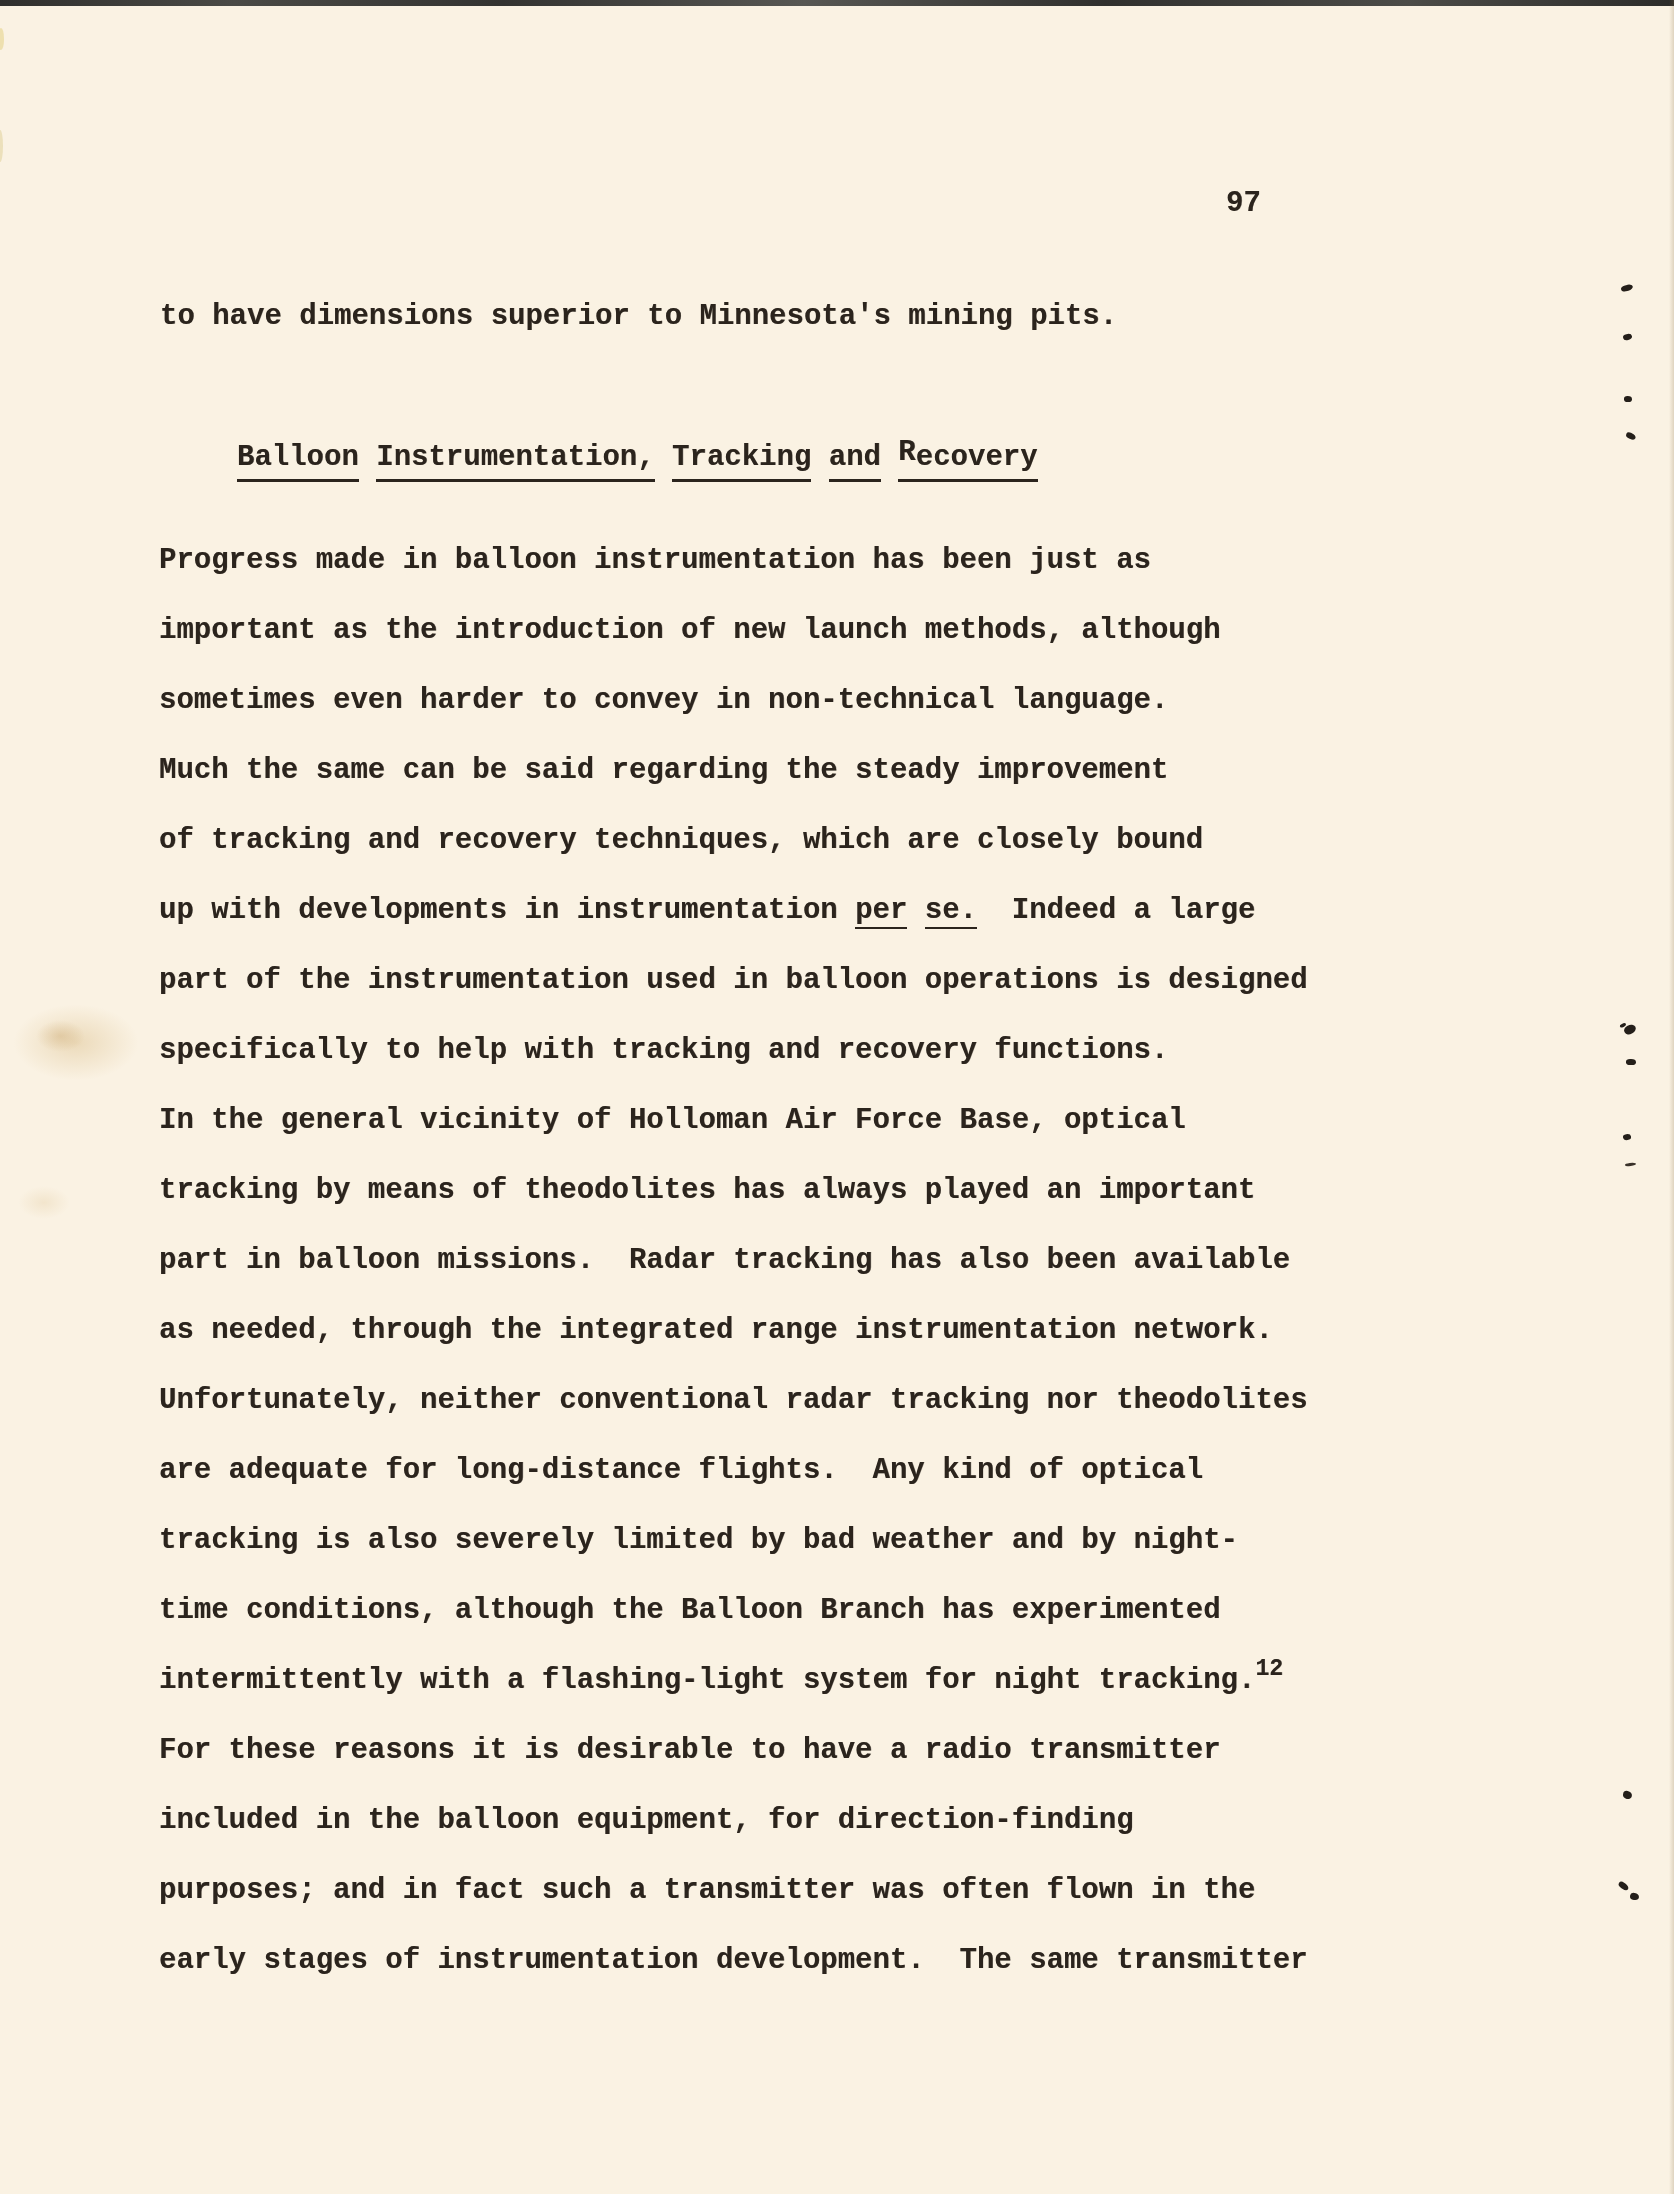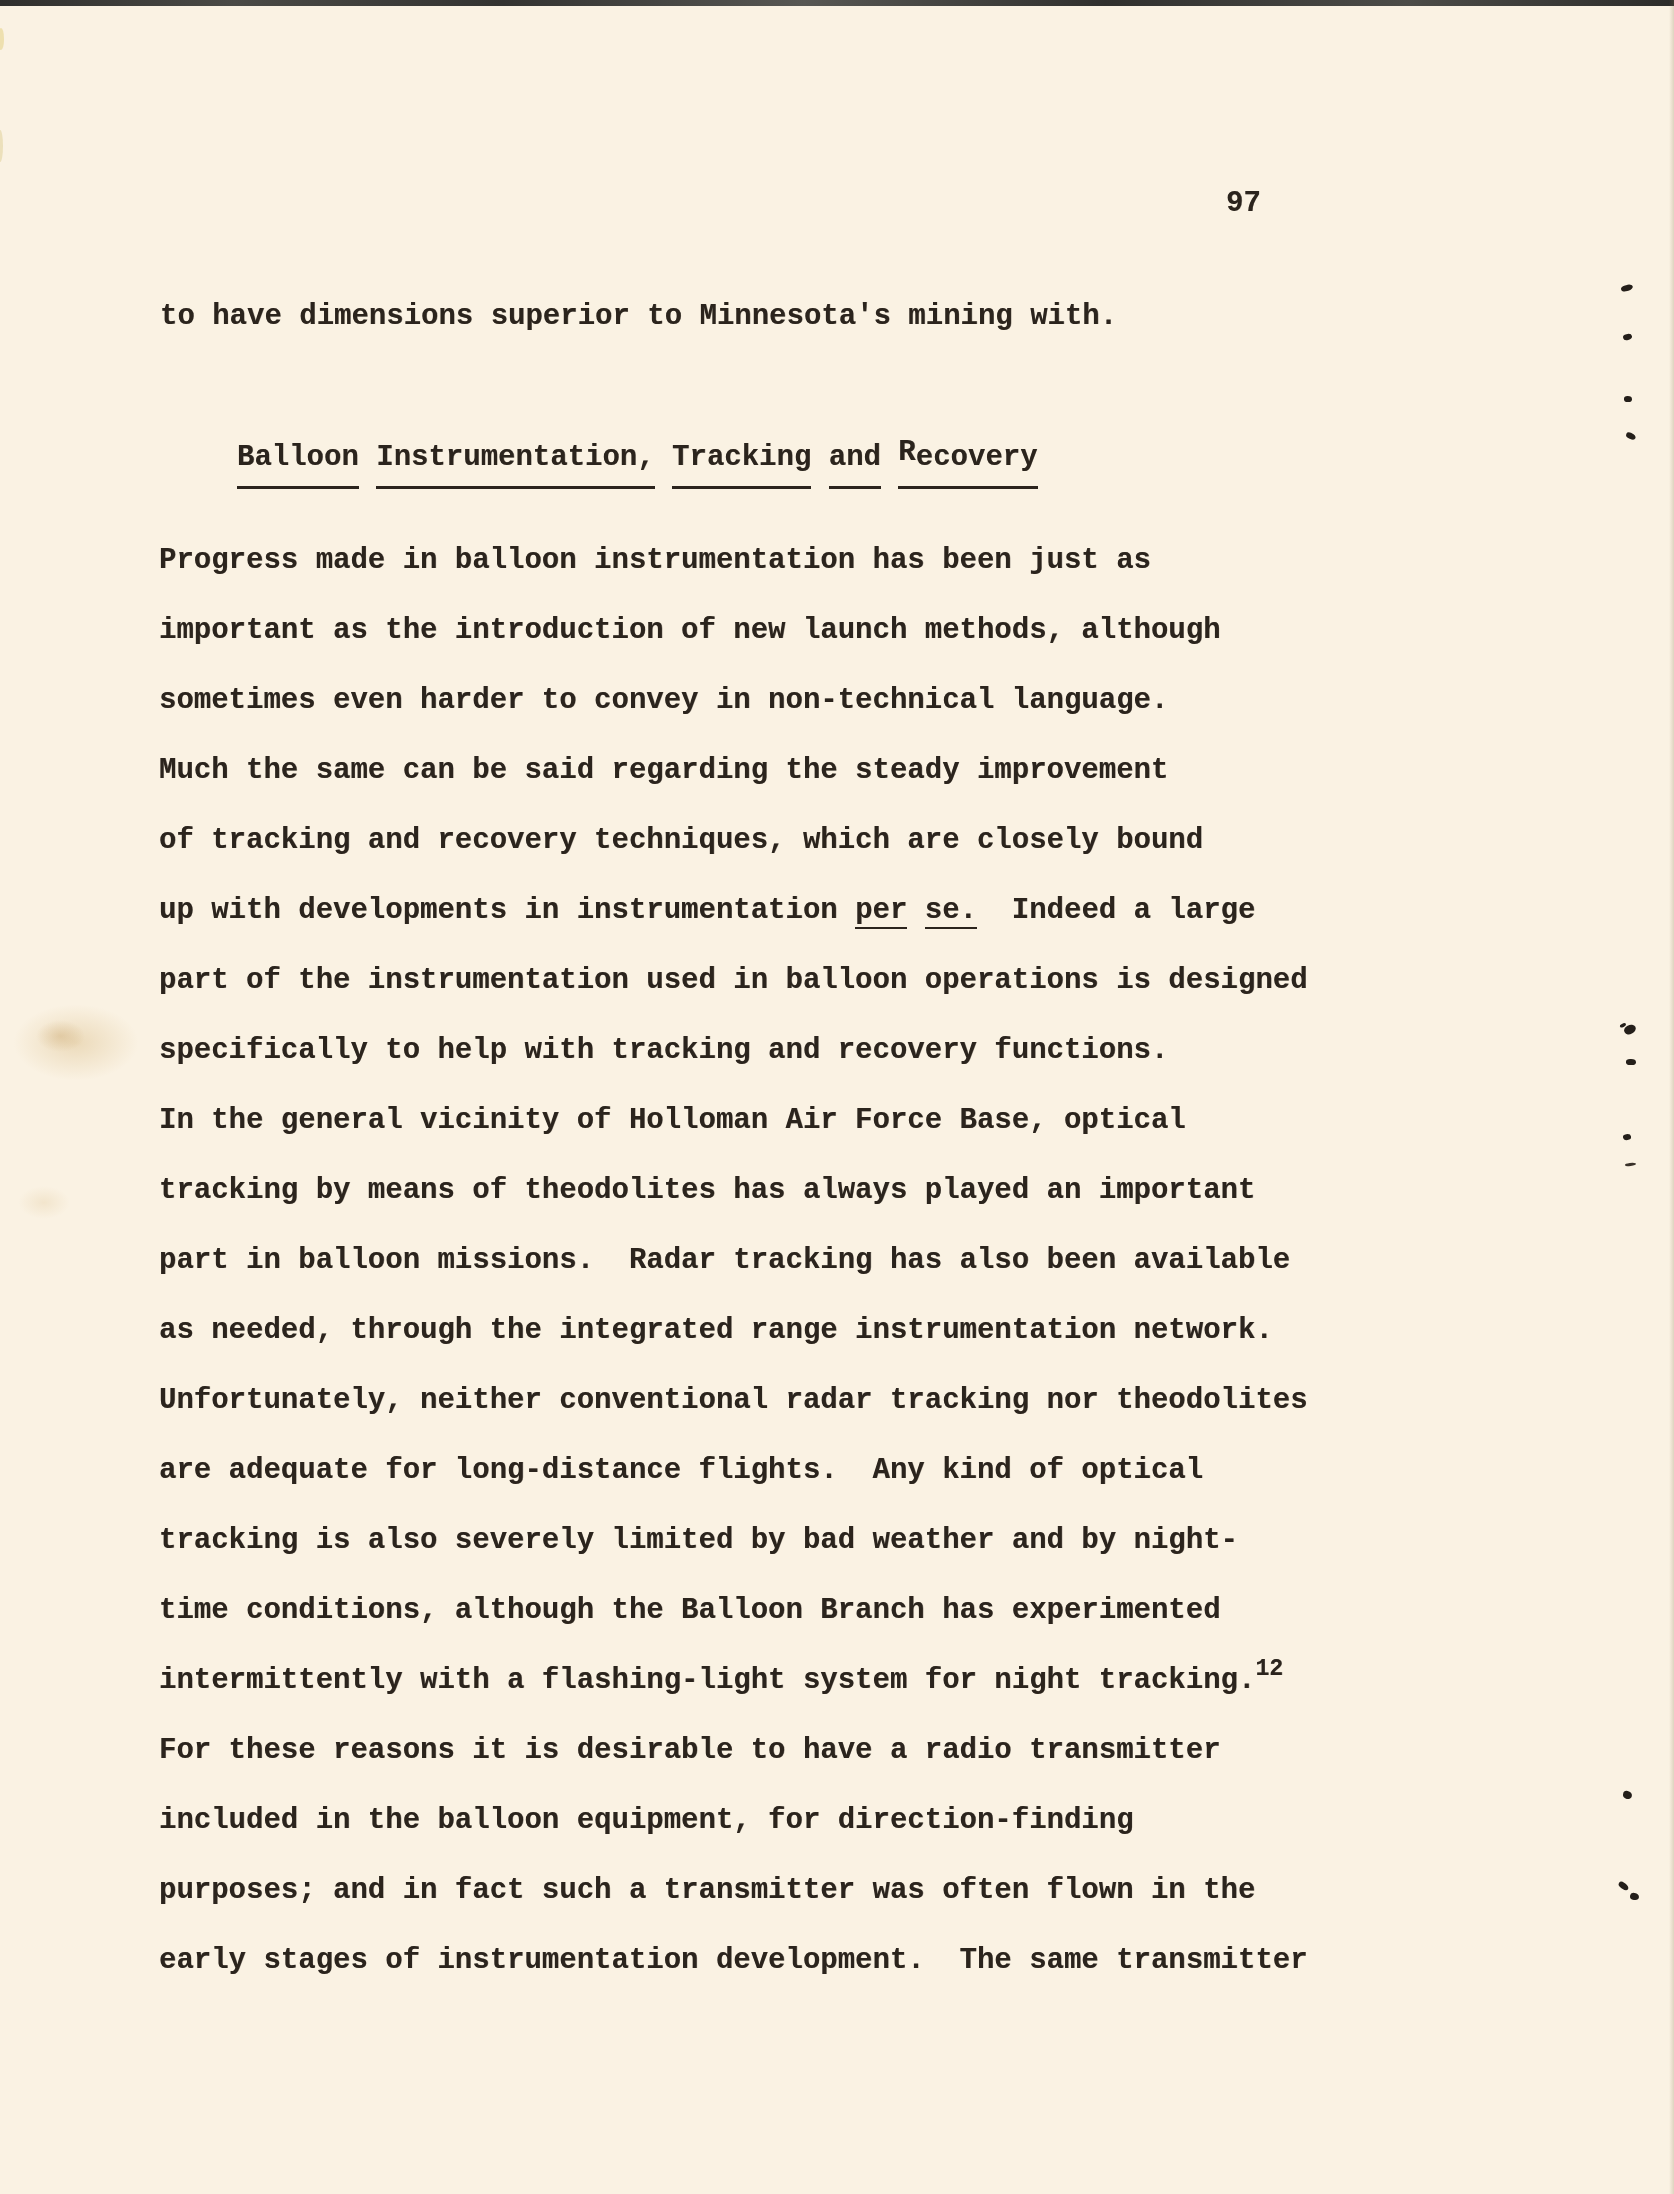--- a/index.html
+++ b/index.html
@@ -46,21 +46,21 @@
   .tw{
     font-weight:700;
     font-size:29px;
     letter-spacing:0;
     white-space:pre;
     text-shadow:0.4px 0.4px 0.5px rgba(43,36,29,0.45);
   }
   .pagenum{position:absolute;left:1226px;top:187px;}
   .intro{position:absolute;left:160px;top:300px;}
   .heading{position:absolute;left:237px;top:441px;}
-  .heading .u{border-bottom:3.5px solid #2b241d;padding-bottom:12px;}
+  .heading .u{border-bottom:3.5px solid #2b241d;padding-bottom:5px;}
   .bodytext{position:absolute;left:159px;top:526px;}
   .line{height:70px;line-height:70px;}
   .line.indent{}
   .u{border-bottom:2.1px solid #2b241d;}
   .raised{position:relative;top:-4.9px;}
   .sup{position:relative;top:-0.55em;font-size:0.8em;}
 </style>
 </head>
 <body>
 
@@ -82,20 +82,20 @@
   <div class="speck s5"></div>
   <div class="speck s6"></div>
   <div class="speck s7"></div>
   <div class="speck s8"></div>
   <div class="speck s9"></div>
   <div class="speck s10"></div>
   <div class="speck s11"></div>
 
   <div class="tw pagenum">97</div>
 
-  <div class="tw intro">to have dimensions superior to Minnesota's mining with.</div>
+  <div class="tw intro">to have dimensions superior to Minnesota's mining pits.</div>
 
   <div class="tw heading"><span class="u"><span>Balloon</span></span><span><span> </span></span><span class="u"><span>Instrumentation,</span></span><span><span> </span></span><span class="u"><span>Tracking</span></span><span><span> </span></span><span class="u"><span>and</span></span><span><span> </span></span><span class="u"><span class="raised">R</span></span><span class="u"><span>ecovery</span></span></div>
 
   <div class="tw bodytext"><div class="line indent"><span><span>Progress made in balloon instrumentation has been just as</span></span></div><div class="line"><span><span>important as the introduction of new launch methods, although</span></span></div><div class="line"><span><span>sometimes even harder to convey in non-technical language.</span></span></div><div class="line"><span><span>Much the same can be said regarding the steady improvement</span></span></div><div class="line"><span><span>of tracking and recovery techniques, which are closely bound</span></span></div><div class="line"><span><span>up with developments in instrumentation </span></span><span class="u"><span>per</span></span><span><span> </span></span><span class="u"><span>se.</span></span><span><span>  Indeed a large</span></span></div><div class="line"><span><span>part of the instrumentation used in balloon operations is designed</span></span></div><div class="line"><span><span>specifically to help with tracking and recovery functions.</span></span></div><div class="line indent"><span><span>In the general vicinity of Holloman Air Force Base, optical</span></span></div><div class="line"><span><span>tracking by means of theodolites has always played an important</span></span></div><div class="line"><span><span>part in balloon missions.  Radar tracking has also been available</span></span></div><div class="line"><span><span>as needed, through the integrated range instrumentation network.</span></span></div><div class="line"><span><span>Unfortunately, neither conventional radar tracking nor theodolites</span></span></div><div class="line"><span><span>are adequate for long-distance flights.  Any kind of optical</span></span></div><div class="line"><span><span>tracking is also severely limited by bad weather and by night-</span></span></div><div class="line"><span><span>time conditions, although the Balloon Branch has experimented</span></span></div><div class="line"><span><span>intermittently with a flashing-light system for night tracking.</span></span><span><span class="sup">12</span></span></div><div class="line"><span><span>For these reasons it is desirable to have a radio transmitter</span></span></div><div class="line"><span><span>included in the balloon equipment, for direction-finding</span></span></div><div class="line"><span><span>purposes; and in fact such a transmitter was often flown in the</span></span></div><div class="line"><span><span>early stages of instrumentation development.  The same transmitter</span></span></div></div>
 
 </div>
 
 
 </body></html>

